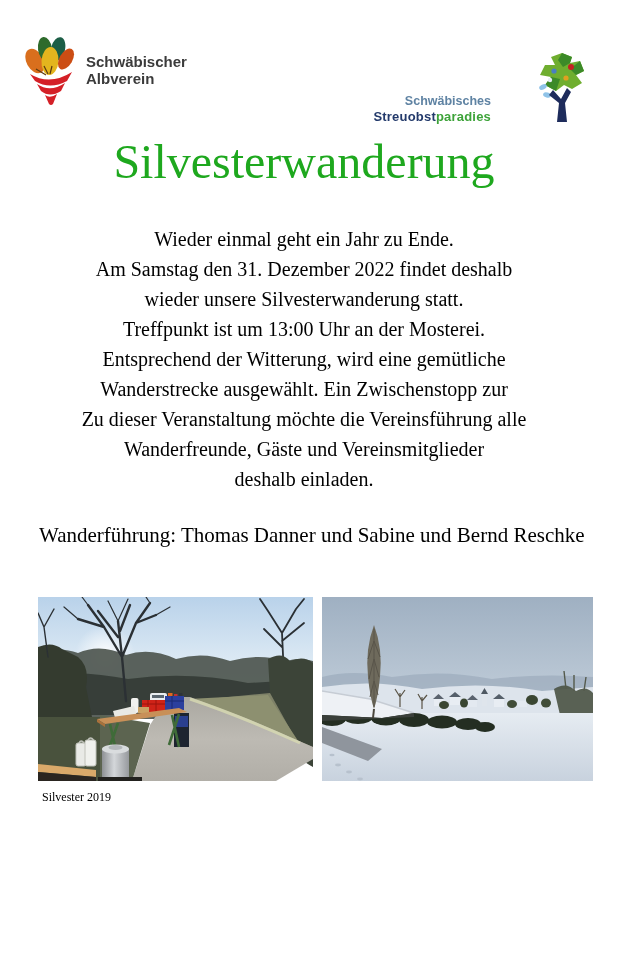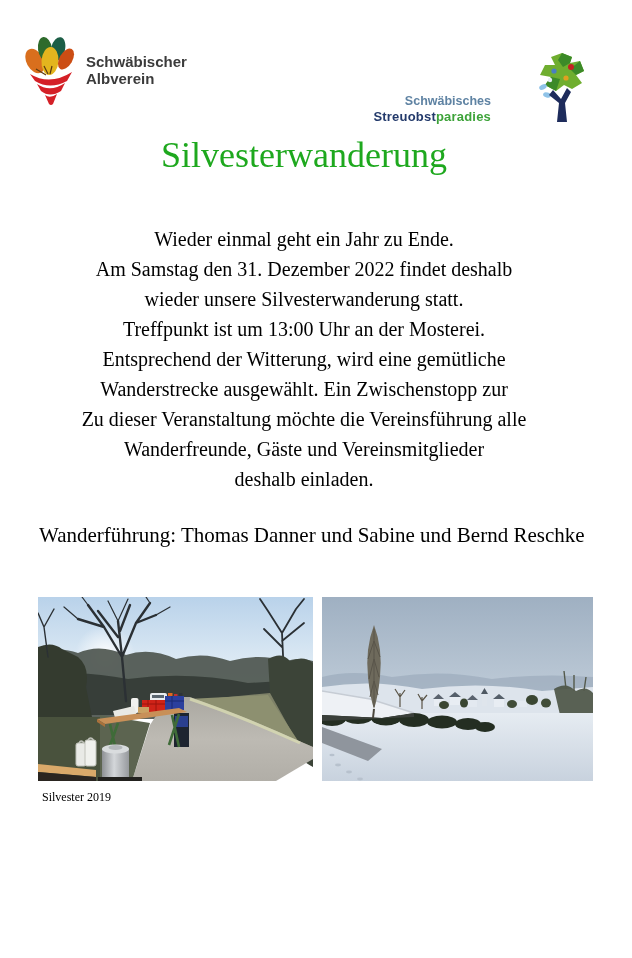--- a/index.html
+++ b/index.html
@@ -17,21 +17,21 @@
   .sop-logo{position:absolute;right:22px;top:50px;display:flex;align-items:flex-end;gap:41px;}
   .sop-text{font-family:"Liberation Sans","DejaVu Sans",sans-serif;text-align:right;margin-top:33px;line-height:15px;}
   .sop-line1{color:#5f83a3;font-size:12.5px;font-weight:600;}
   .sop-line2{font-size:13px;font-weight:bold;letter-spacing:0.2px;}
   .sop-part1{color:#233a6b;}
   .sop-part2{color:#3da339;}
   .sop-icon{width:50px;height:74px;margin-left:4px;}
   
   .title{
     position:absolute;top:134px;left:0;width:100%;text-align:center;
-    font-size:36px;color:#1ea81e;
+    font-size:48px;color:#1ea81e;
   }
   .body-text{
     position:absolute;top:224px;left:0;width:100%;text-align:center;
     font-size:20px;line-height:30px;
   }
   .leaders{position:absolute;left:39px;top:523px;font-size:21px;}
   
   .photo{position:absolute;top:597px;height:184px;}
   .photo-left{left:38px;width:275px;}
   .photo-right{left:322px;width:271px;}

